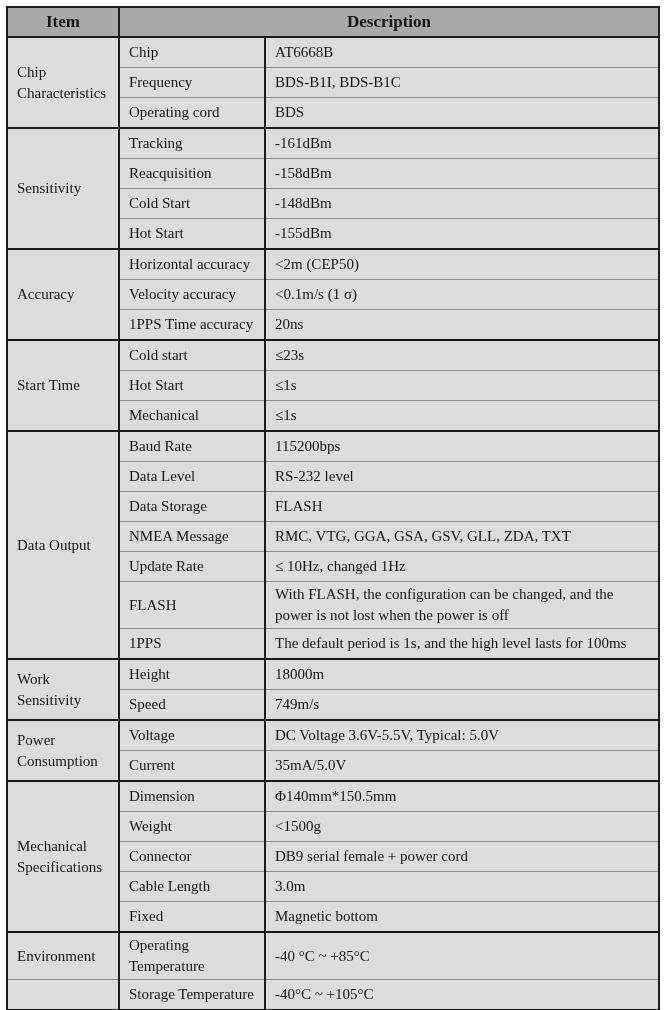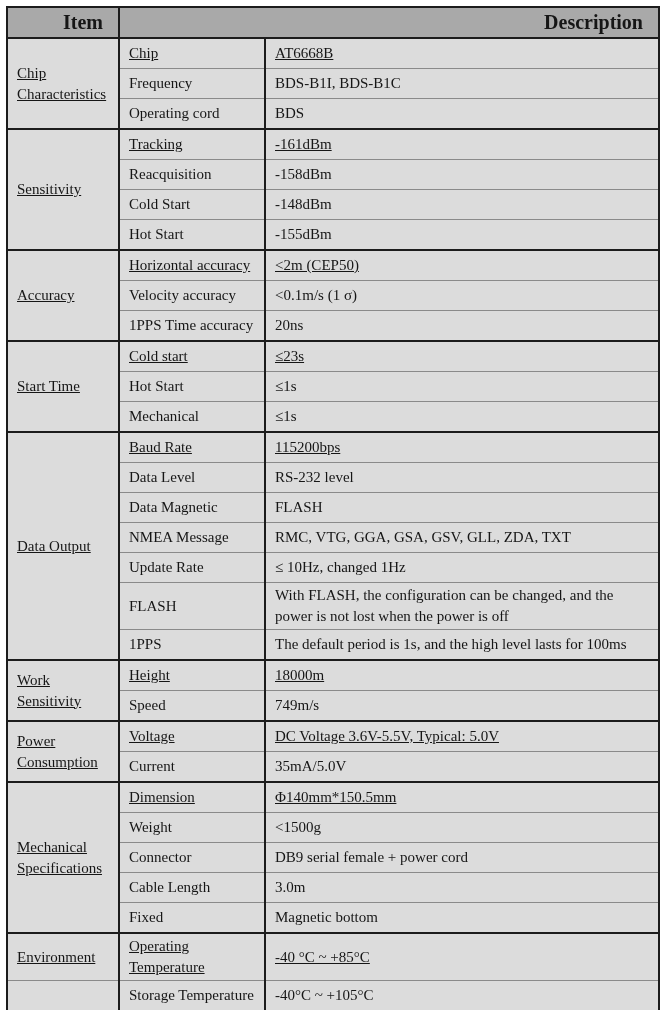--- a/index.html
+++ b/index.html
@@ -21,42 +21,42 @@
     border-collapse:collapse;
     border:2px solid var(--border);
     table-layout:fixed;
     color:var(--text);
   }
   col.c1{ width:112px; }
   col.c2{ width:146px; }
   col.c3{ width:auto; }
   th{
     background:var(--header-bg);
-    font-size:20px;
+    font-size:17px;
     font-weight:bold;
-    text-align:right;
+    text-align:center;
     padding:3px 15px;
     height:22px;
     border-bottom:2px solid var(--border);
     vertical-align:middle;
   }
   th.th-item{ border-right:2px solid var(--border); }
   td{
     background:var(--cell-bg);
     font-size:15px;
     line-height:21px;
     padding:2px 9px;
     height:25px;
     vertical-align:middle;
     word-wrap:break-word;
   }
   td.item-cell{ border-right:2px solid var(--border); }
   td.label-cell{ border-right:2px solid var(--border); border-bottom:1px solid var(--rowline); }
   td.value-cell{ border-bottom:1px solid var(--rowline); }
-  tr.section-start td{ border-top:2px solid var(--border);text-decoration:underline; }
+  tr.section-start td{ border-top:2px solid var(--border); }
   td.item-empty{ border-top:1px solid var(--rowline); }
 </style>
 </head>
 <body>
 
 <div class="page">
   <table class="spec-table">
     <colgroup>
       <col class="c1">
         <col class="c2">
@@ -128,21 +128,21 @@
         <tr class="section-start">
           <td class="item-cell" rowspan="7">Data Output</td>
           <td class="label-cell">Baud Rate</td>
           <td class="value-cell">115200bps</td>
         </tr>
         <tr>
           <td class="label-cell">Data Level</td>
           <td class="value-cell">RS-232 level</td>
         </tr>
         <tr>
-          <td class="label-cell">Data Magnetic</td>
+          <td class="label-cell">Data Storage</td>
           <td class="value-cell">FLASH</td>
         </tr>
         <tr>
           <td class="label-cell">NMEA Message</td>
           <td class="value-cell">RMC, VTG, GGA, GSA, GSV, GLL, ZDA, TXT</td>
         </tr>
         <tr>
           <td class="label-cell">Update Rate</td>
           <td class="value-cell">≤ 10Hz, changed 1Hz</td>
         </tr>

